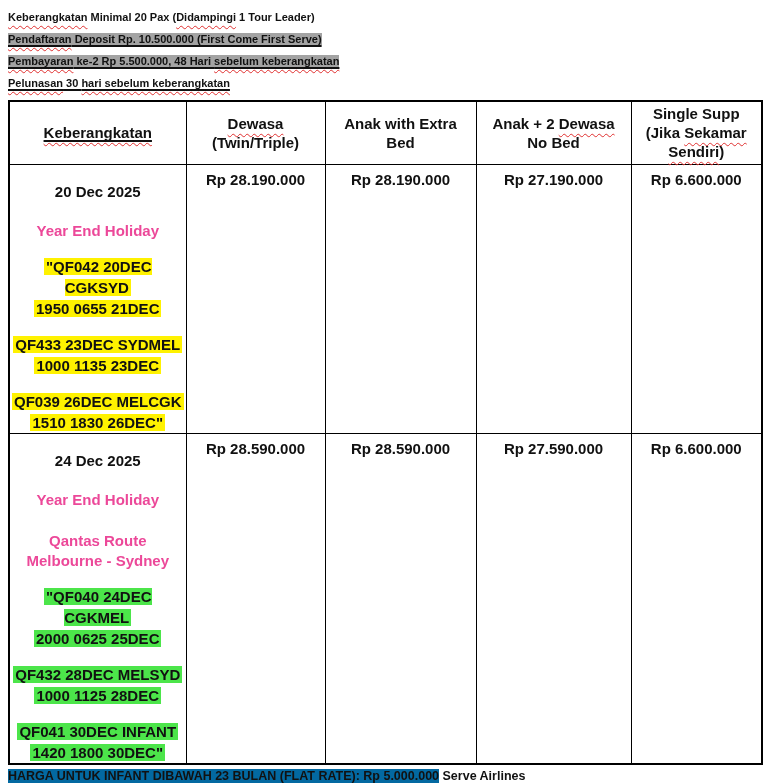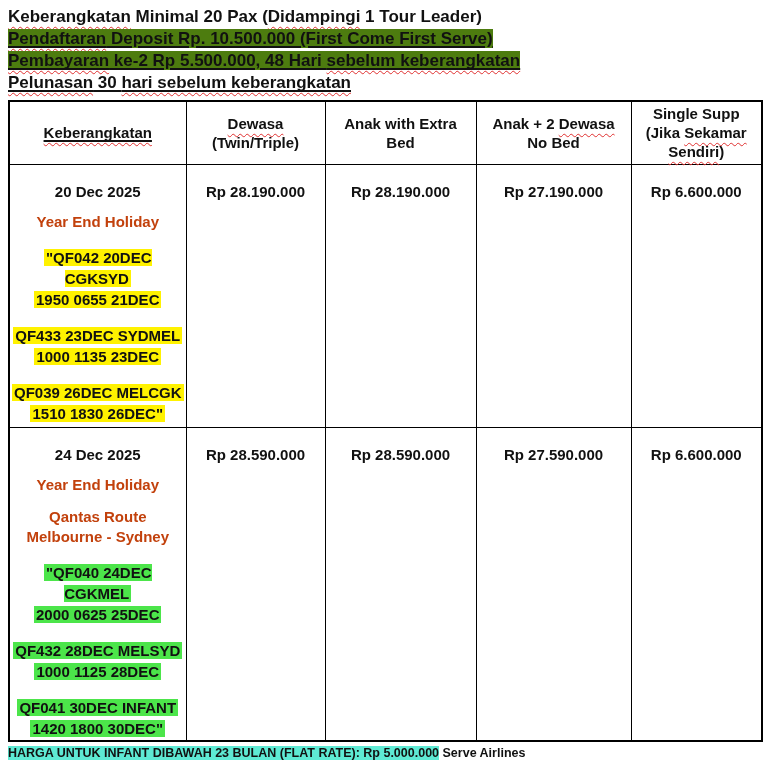--- a/index.html
+++ b/index.html
@@ -1,49 +1,49 @@
 <!DOCTYPE html>
 <html><head>
 <meta charset="utf-8">
 <style>
   * { margin:0; padding:0; box-sizing:border-box; }
   html,body { width:768px; height:784px; background:#ffffff; overflow:hidden; }
   body { font-family:"Liberation Sans", sans-serif; font-weight:700; color:#111111; }
   .page { padding:6px 8px 0 8px; }
 
   
-  .intro { font-size:17px; line-height:22px; }
+  .intro { font-size:11px; line-height:22px; }
   .iline { white-space:nowrap; }
-  .hl-y { background:#4d7c0f; }
+  .hl-y { background:#a3a3a3; }
   .u { text-decoration:underline; text-decoration-thickness:1.5px; text-underline-offset:2px; }
   .wavy { text-decoration-line:underline; text-decoration-style:wavy; text-decoration-color:#e03030;
           text-decoration-thickness:1px; text-underline-offset:4px; text-decoration-skip-ink:none; }
   .u .wavy { text-decoration-line:underline; }
 
   
   table { border-collapse:collapse; table-layout:fixed; width:753px; margin-top:6px;
           border:2px solid #000; }
   th, td { border:1.5px solid #000; text-align:center; }
   thead tr { height:63px; }
   th { font-size:15px; line-height:19px; vertical-align:middle; padding:2px 2px; font-weight:700; }
   tbody td { vertical-align:top; font-size:15px; }
   tr.row1 { height:263px; }
   tr.row2 { height:314px; }
-  td.price { padding-top:18px; font-weight:700; }
+  td.price { padding-top:6px; font-weight:700; }
   td.depart { padding-top:18px; }
   .date { font-weight:700; }
-  .note { color:#c2410c; margin-top:12px; line-height:20px; font-weight:700; }
+  .note { color:#ec4899; margin-top:21px; line-height:20px; font-weight:700; }
   .flights { margin-top:4px; }
   .flight { margin-top:15px; line-height:21px; }
   .flight .bg-y { background:#fff200; padding:0 2px; }
   .flight .bg-g { background:#4ce54a; padding:0 2px; }
 
   
   .footer { margin-top:3px; font-size:12.5px; line-height:17px; }
-  .footer .hl-y { background:#5eead4; }
+  .footer .hl-y { background:#0369a1; }
 </style>
 </head>
 <body>
 
 <div class="page">
 
   <div class="intro">
     <div class="iline"><span class="wavy">Keberangkatan</span><span> Minimal 20 Pax (</span><span class="wavy">Didampingi</span><span> 1 Tour Leader)</span></div>
     <div class="iline"><span class="hl-y u"><span class="wavy">Pendaftaran</span><span> Deposit Rp. 10.500.000 (First Come First Serve)</span></span></div>
     <div class="iline"><span class="hl-y u"><span class="wavy">Pembayaran</span><span> ke-2 Rp 5.500.000, 48 Hari </span><span class="wavy">sebelum keberangkatan</span></span></div>

